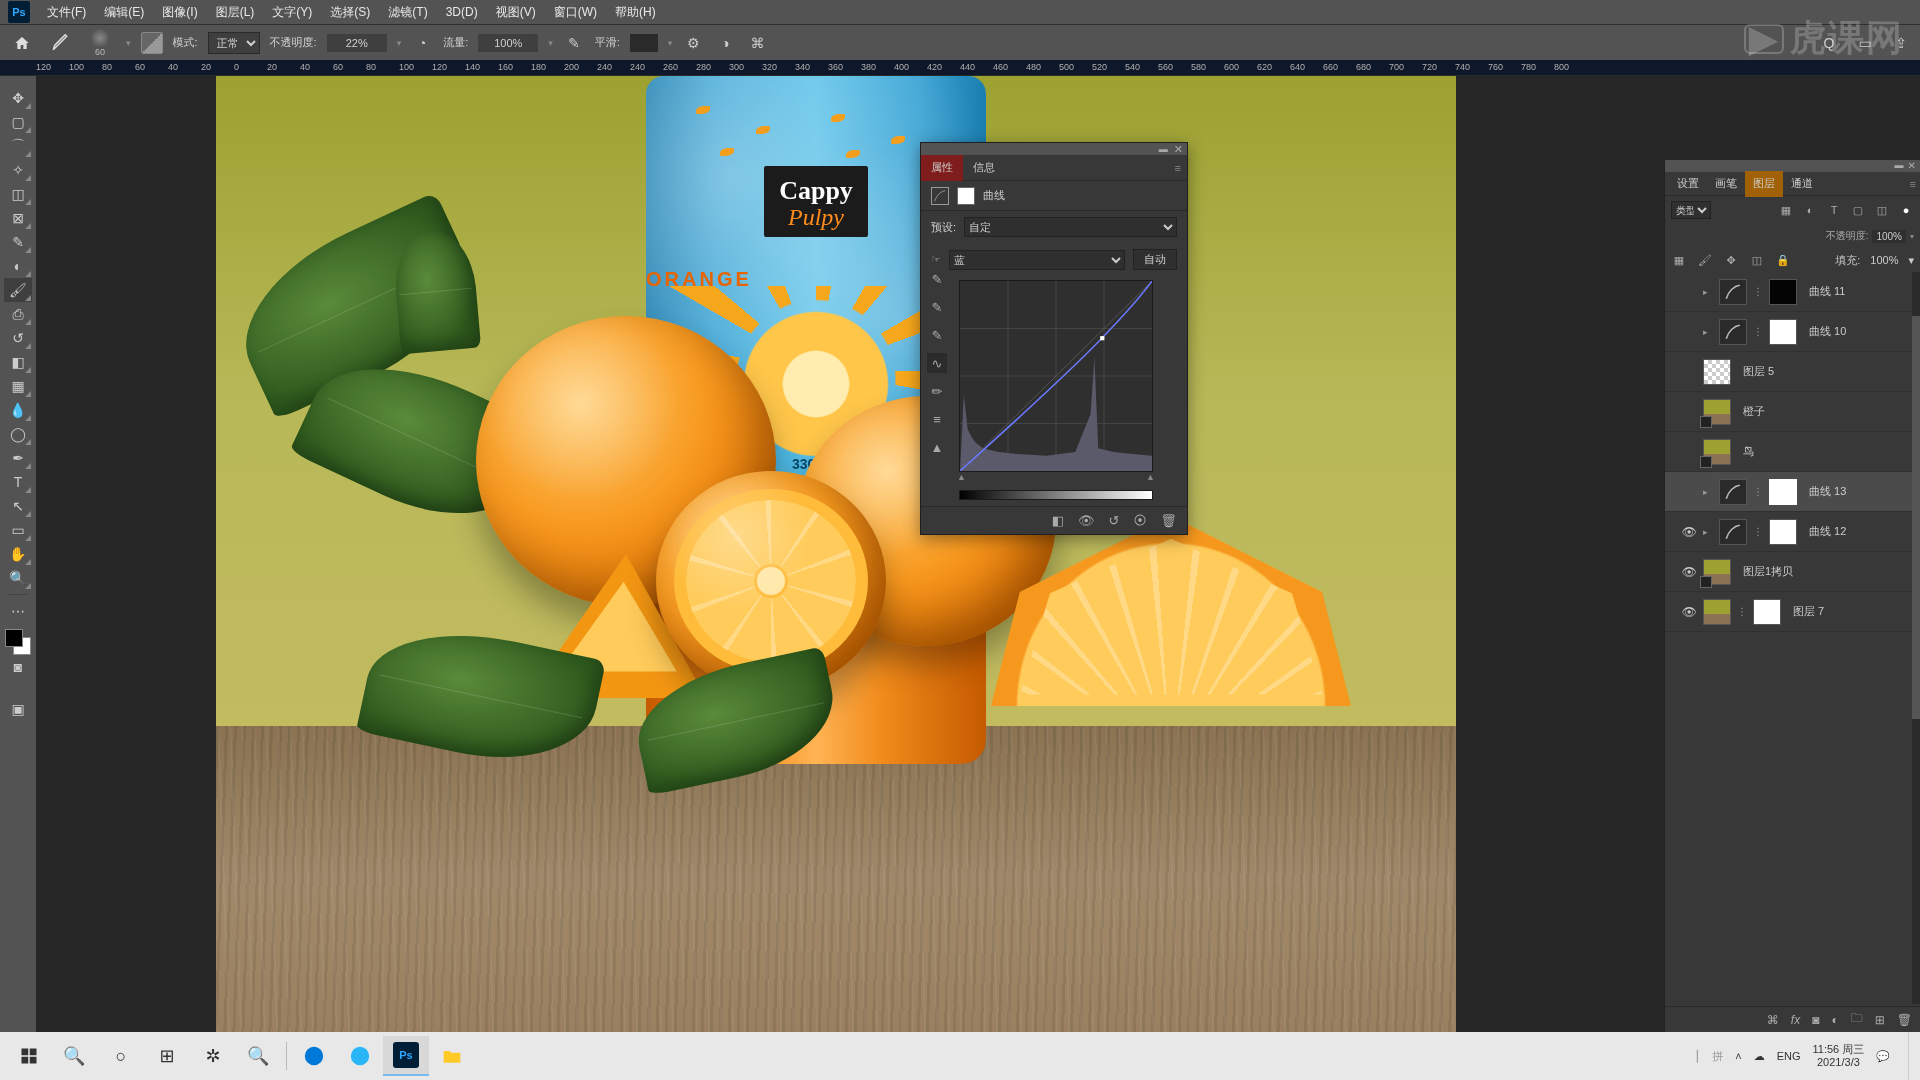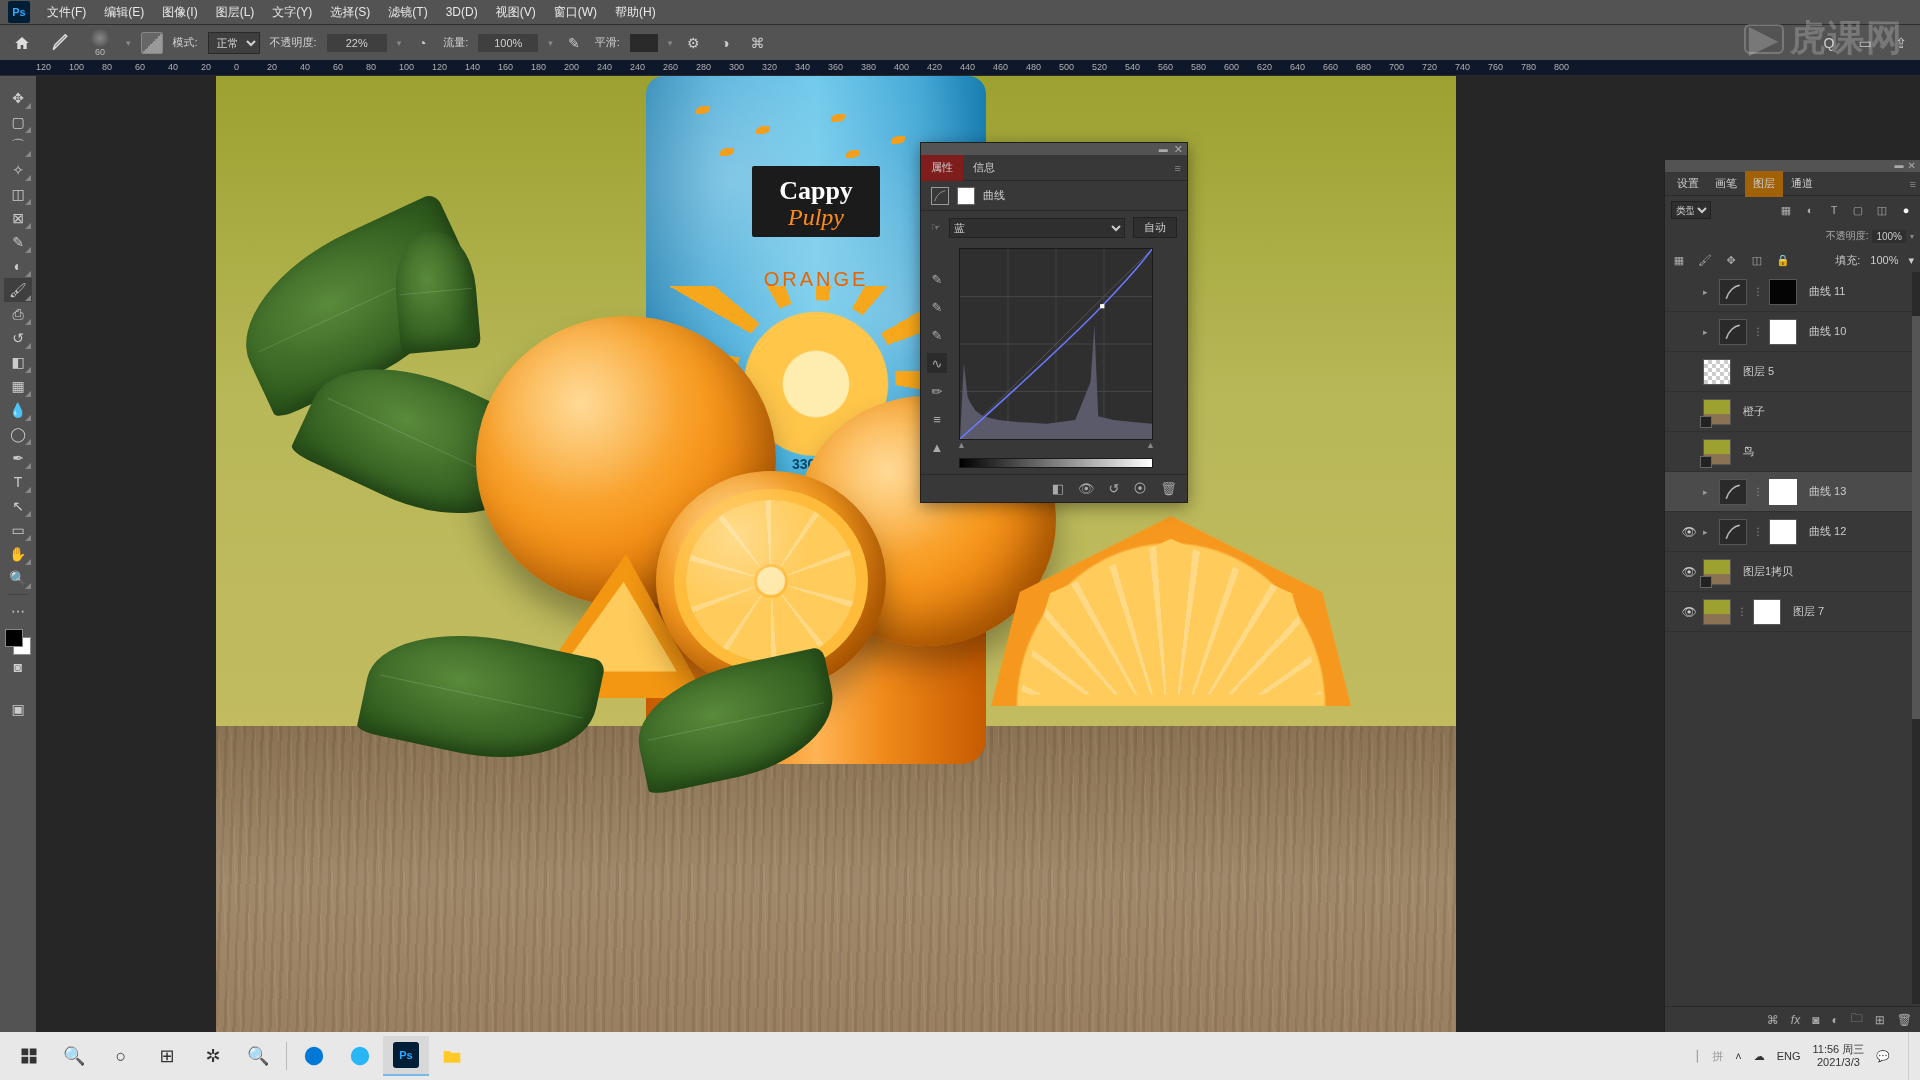--- a/index.html
+++ b/index.html
@@ -47,24 +47,24 @@
 .canvas-wrap { flex: 1; background: #262626; position: relative; overflow: hidden; }
 .canvas { position: absolute; top: 0; left: 180px; width: 1240px; height: 100%; }
 .sky { width: 100%; height: 68%; background: linear-gradient(to bottom, #9ca130, #b8b858, #c2bb60); }
 .ground { width: 100%; height: 32%; background: linear-gradient(to bottom, #8a7252, #a0896a, #9a8060); position: relative; }
 .ground::before { content:""; position:absolute; inset:0; background: repeating-linear-gradient(92deg, rgba(0,0,0,.08) 0 3px, transparent 3px 9px), repeating-linear-gradient(88deg, rgba(255,255,255,.05) 0 2px, transparent 2px 12px); }
 
 
 .bottle { position: absolute; top: 0; left: 430px; width: 340px; height: 72%; }
 .bottle-body { width: 100%; height: 100%; background: linear-gradient(to right, #1a7eb0, #3ca5d5 20%, #56c0e8 50%, #3ca5d5 80%, #1a7eb0); border-radius: 18px 18px 24px 24px; position: relative; }
 .bottle-body::before { content:""; position:absolute; inset:0; background: radial-gradient(circle at 25% 15%, rgba(255,255,255,.35), transparent 40%), radial-gradient(circle at 75% 35%, rgba(255,255,255,.25), transparent 35%); border-radius:inherit; }
-.bottle-label { position: absolute; top: 90px; left: 50%; transform: translateX(-50%); width: 128px; background: #1b1b1b; padding: 10px 0 6px; text-align: center; border-radius: 2px; }
+.bottle-label { position: absolute; top: 90px; left: 50%; transform: translateX(-50%); width: 104px; background: #1b1b1b; padding: 10px 0 6px; text-align: center; border-radius: 2px; }
 .bottle-label .cappy { color: #fff; font-family: Georgia, serif; font-size: 26px; font-weight: bold; }
 .bottle-label .pulpy { color: #ff8c1a; font-family: Georgia, serif; font-size: 24px; font-style: italic; margin-top: -2px; }
-.bottle-orange-txt { position: absolute; top: 192px; width: 100%; text-align: center; color: #e86400; font-weight: normal; font-size: 20px; letter-spacing: 3px; }
+.bottle-orange-txt { position: absolute; top: 192px; width: 100%; color: #e86400; font-weight: bold; font-size: 20px; letter-spacing: 3px; }
 .bottle-splash { position: absolute; top: 220px; left: 10%; width: 80%; height: 160px; }
 .splash-sun { width:100%; height:100%; background: radial-gradient(circle at 50% 55%, #ffedb0 0 20%, #ffc64a 21% 44%, transparent 45%); border-radius:50%; position:relative; }
 .splash-sun::before { content:""; position:absolute; inset:-6% -6% 0 -6%; background: conic-gradient(#f7a71b 0 10deg, transparent 10deg 30deg, #f7a71b 30deg 40deg, transparent 40deg 60deg, #f7a71b 60deg 70deg, transparent 70deg 90deg, #f7a71b 90deg 100deg, transparent 100deg 120deg, #f7a71b 120deg 130deg, transparent 130deg 150deg, #f7a71b 150deg 160deg, transparent 160deg 180deg, #f7a71b 180deg 190deg, transparent 190deg 210deg, #f7a71b 210deg 220deg, transparent 220deg 240deg, #f7a71b 240deg 250deg, transparent 250deg 270deg, #f7a71b 270deg 280deg, transparent 280deg 300deg, #f7a71b 300deg 310deg, transparent 310deg 330deg, #f7a71b 330deg 340deg, transparent 340deg 360deg); -webkit-mask: radial-gradient(circle at 50% 55%, transparent 0 44%, #000 45%); mask: radial-gradient(circle at 50% 55%, transparent 0 44%, #000 45%); }
 .bottle-lower { position:absolute; bottom:0; left:0; right:0; height:38%; background: linear-gradient(to right, #c55a00, #f08a1a 30%, #ffb454 50%, #f08a1a 70%, #c55a00); border-radius: 0 0 24px 24px; }
 .bottle-volume { position: absolute; top: 380px; width:100%; text-align: center; color: #0a4a6a; font-weight: bold; font-size: 14px; }
 .leaf-bits { position:absolute; top:30px; left:20px; right:20px; height:70px; }
 .leaf-bits span { position:absolute; width:14px; height:8px; background:#f39e1c; border-radius: 60% 10% 60% 10%; }
 
 
 .orange { position: absolute; border-radius: 50%; background: radial-gradient(circle at 35% 30%, #ffc968, #f7981e 45%, #d66a00 80%, #a84e00); box-shadow: inset -18px -18px 40px rgba(0,0,0,.25), 0 20px 30px rgba(0,0,0,.3); }
@@ -367,20 +367,24 @@
   <div class="adj-header">
     <div class="adj-icon">
         <svg width="14" height="14" viewBox="0 0 24 24" fill="none" stroke="#ccc">
           <path d="M3 21C6 10 14 4 21 3"></path>
         </svg>
       </div>
     <div class="mask-icon"></div>
     <span>曲线</span>
   </div>
   <div class="row">
+    <span>预设:</span>
+    <select><option>自定</option></select>
+  </div>
+  <div class="row">
     <span style="color:#aaa">☞</span>
     <select><option>蓝</option></select>
     <button class="auto-btn">自动</button>
   </div>
   <div class="side-tools">
     <div class="t">✎</div>
     <div class="t">✎</div>
     <div class="t">✎</div>
     <div class="t active">∿</div>
     <div class="t">✏</div>

